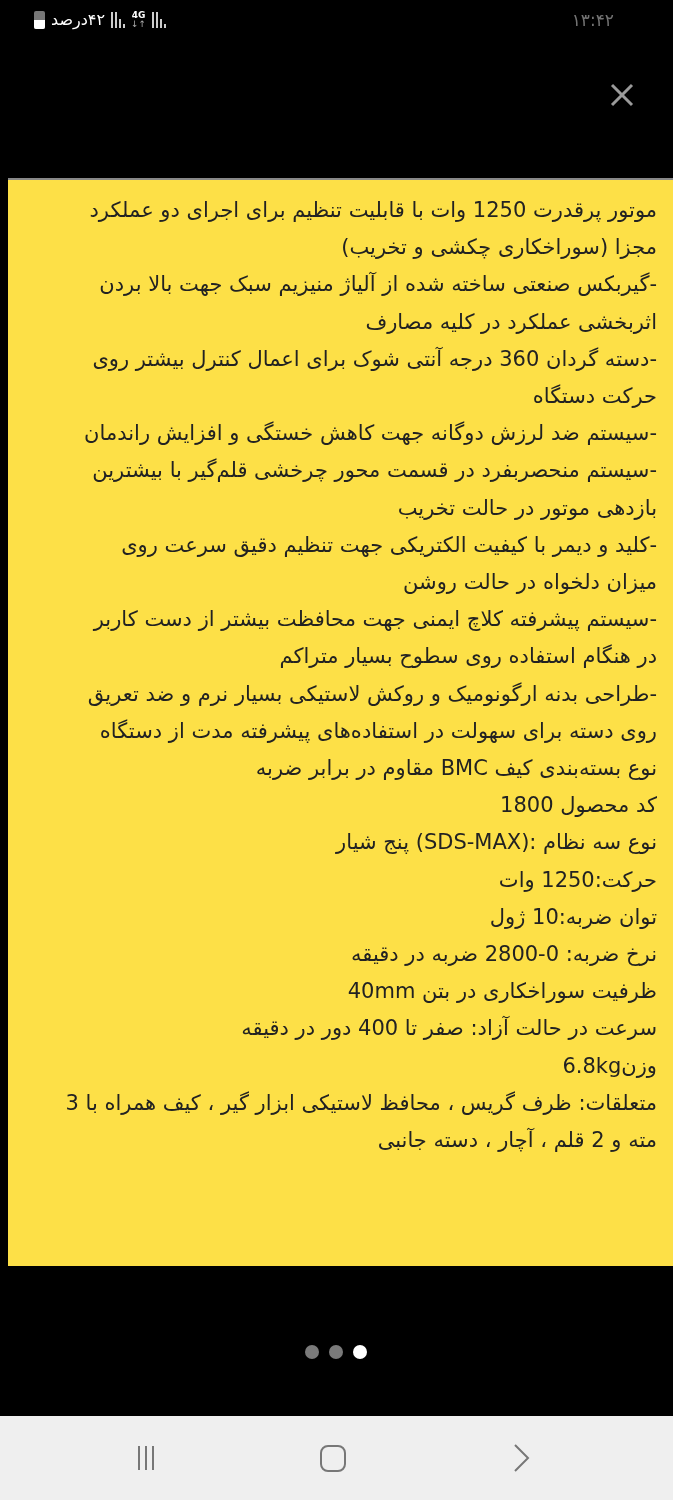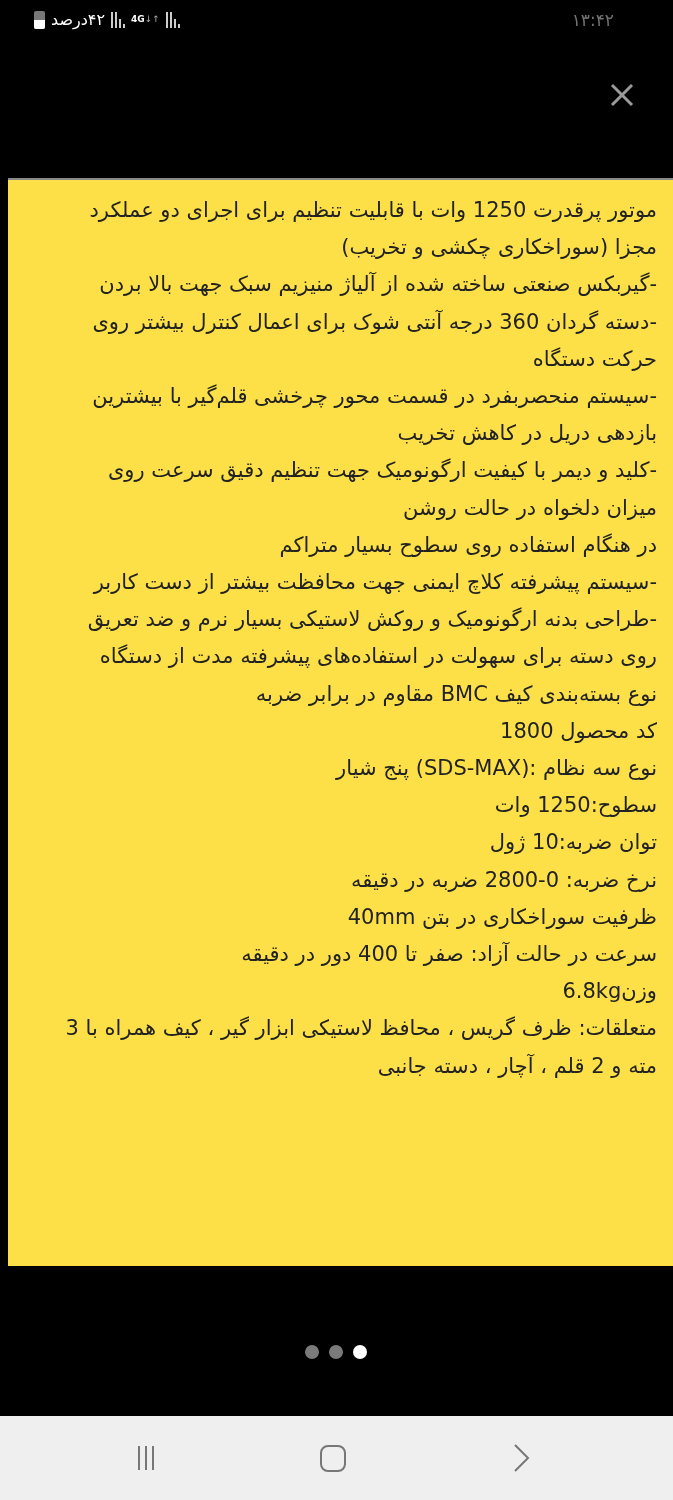--- a/index.html
+++ b/index.html
@@ -16,21 +16,21 @@
     }
     .battery {
       width: 11px; height: 18px; border-radius: 2px; background: #777; position: relative; overflow: hidden;
     }
     .battery::after {
       content: ""; position: absolute; left: 0; right: 0; bottom: 0; height: 45%; background: #fff;
     }
     .battery-text { direction: rtl; font-size: 16px; color: #fff; }
     .signal { display: flex; align-items: flex-end; gap: 2px; height: 16px; }
     .signal span { display: block; width: 2px; background: #ccc; }
-    .net { display: flex; flex-direction: row; align-items: center; font-size: 9px; line-height: 9px; font-weight: bold; color: #fff; }
+    .net { display: flex; flex-direction: column; align-items: center; font-size: 9px; line-height: 9px; font-weight: bold; color: #fff; }
     .net small { font-size: 9px; color: #aaa; font-weight: normal; }
     .clock { position: absolute; right: 34px; top: 10px; font-size: 17px; color: #737373; }
     .close-btn {
       position: absolute; right: 36px; top: 80px; width: 30px; height: 30px; cursor: pointer;
     }
     .close-btn svg { width: 30px; height: 30px; }
     .content {
       position: absolute; top: 178px; left: 8px; width: 673px; height: 1088px; background: #fde047;
       border-top: 2px solid #888; box-sizing: border-box;
     }
@@ -86,34 +86,36 @@
     <line x1="5" y1="5" x2="25" y2="25" stroke="#9a9a9a" stroke-width="3"></line>
     <line x1="25" y1="5" x2="5" y2="25" stroke="#9a9a9a" stroke-width="3"></line>
   </svg>
 </div>
 
 <div class="content">
   <div class="lines">
     <div class="line">موتور پرقدرت 1250 وات با قابلیت تنظیم برای اجرای دو عملکرد</div>
     <div class="line">مجزا (سوراخکاری چکشی و تخریب)</div>
     <div class="line">-گیربکس صنعتی ساخته شده از آلیاژ منیزیم سبک جهت بالا بردن</div>
+    <div class="line">اثربخشی عملکرد در کلیه مصارف</div>
     <div class="line">-دسته گردان 360 درجه آنتی شوک برای اعمال کنترل بیشتر روی</div>
     <div class="line">حرکت دستگاه</div>
+    <div class="line">-سیستم ضد لرزش دوگانه جهت کاهش خستگی و افزایش راندمان</div>
     <div class="line">-سیستم منحصربفرد در قسمت محور چرخشی قلم‌گیر با بیشترین</div>
-    <div class="line">بازدهی دریل در کاهش تخریب</div>
-    <div class="line">-کلید و دیمر با کیفیت ارگونومیک جهت تنظیم دقیق سرعت روی</div>
+    <div class="line">بازدهی موتور در حالت تخریب</div>
+    <div class="line">-کلید و دیمر با کیفیت الکتریکی جهت تنظیم دقیق سرعت روی</div>
     <div class="line">میزان دلخواه در حالت روشن</div>
+    <div class="line">-سیستم پیشرفته کلاچ ایمنی جهت محافظت بیشتر از دست کاربر</div>
     <div class="line">در هنگام استفاده روی سطوح بسیار متراکم</div>
-    <div class="line">-سیستم پیشرفته کلاچ ایمنی جهت محافظت بیشتر از دست کاربر</div>
     <div class="line">-طراحی بدنه ارگونومیک و روکش لاستیکی  بسیار نرم و ضد تعریق</div>
     <div class="line">روی دسته برای سهولت در استفاده‌های پیشرفته مدت از دستگاه</div>
     <div class="line">نوع بسته‌بندی کیف BMC مقاوم در برابر ضربه</div>
     <div class="line">کد محصول 1800</div>
     <div class="line">نوع سه نظام :(SDS-MAX) پنج شیار</div>
-    <div class="line">سطوح:1250 وات</div>
+    <div class="line">حرکت:1250 وات</div>
     <div class="line">توان ضربه:10 ژول</div>
     <div class="line">نرخ ضربه: 0-2800 ضربه در دقیقه</div>
     <div class="line">ظرفیت سوراخکاری در بتن 40mm</div>
     <div class="line">سرعت در حالت آزاد: صفر تا 400 دور در دقیقه</div>
     <div class="line">وزن6.8kg</div>
     <div class="line">متعلقات: ظرف گریس ، محافظ لاستیکی ابزار گیر ، کیف همراه با 3</div>
     <div class="line">مته و 2 قلم ، آچار ، دسته جانبی</div>
   </div>
 </div>
 

